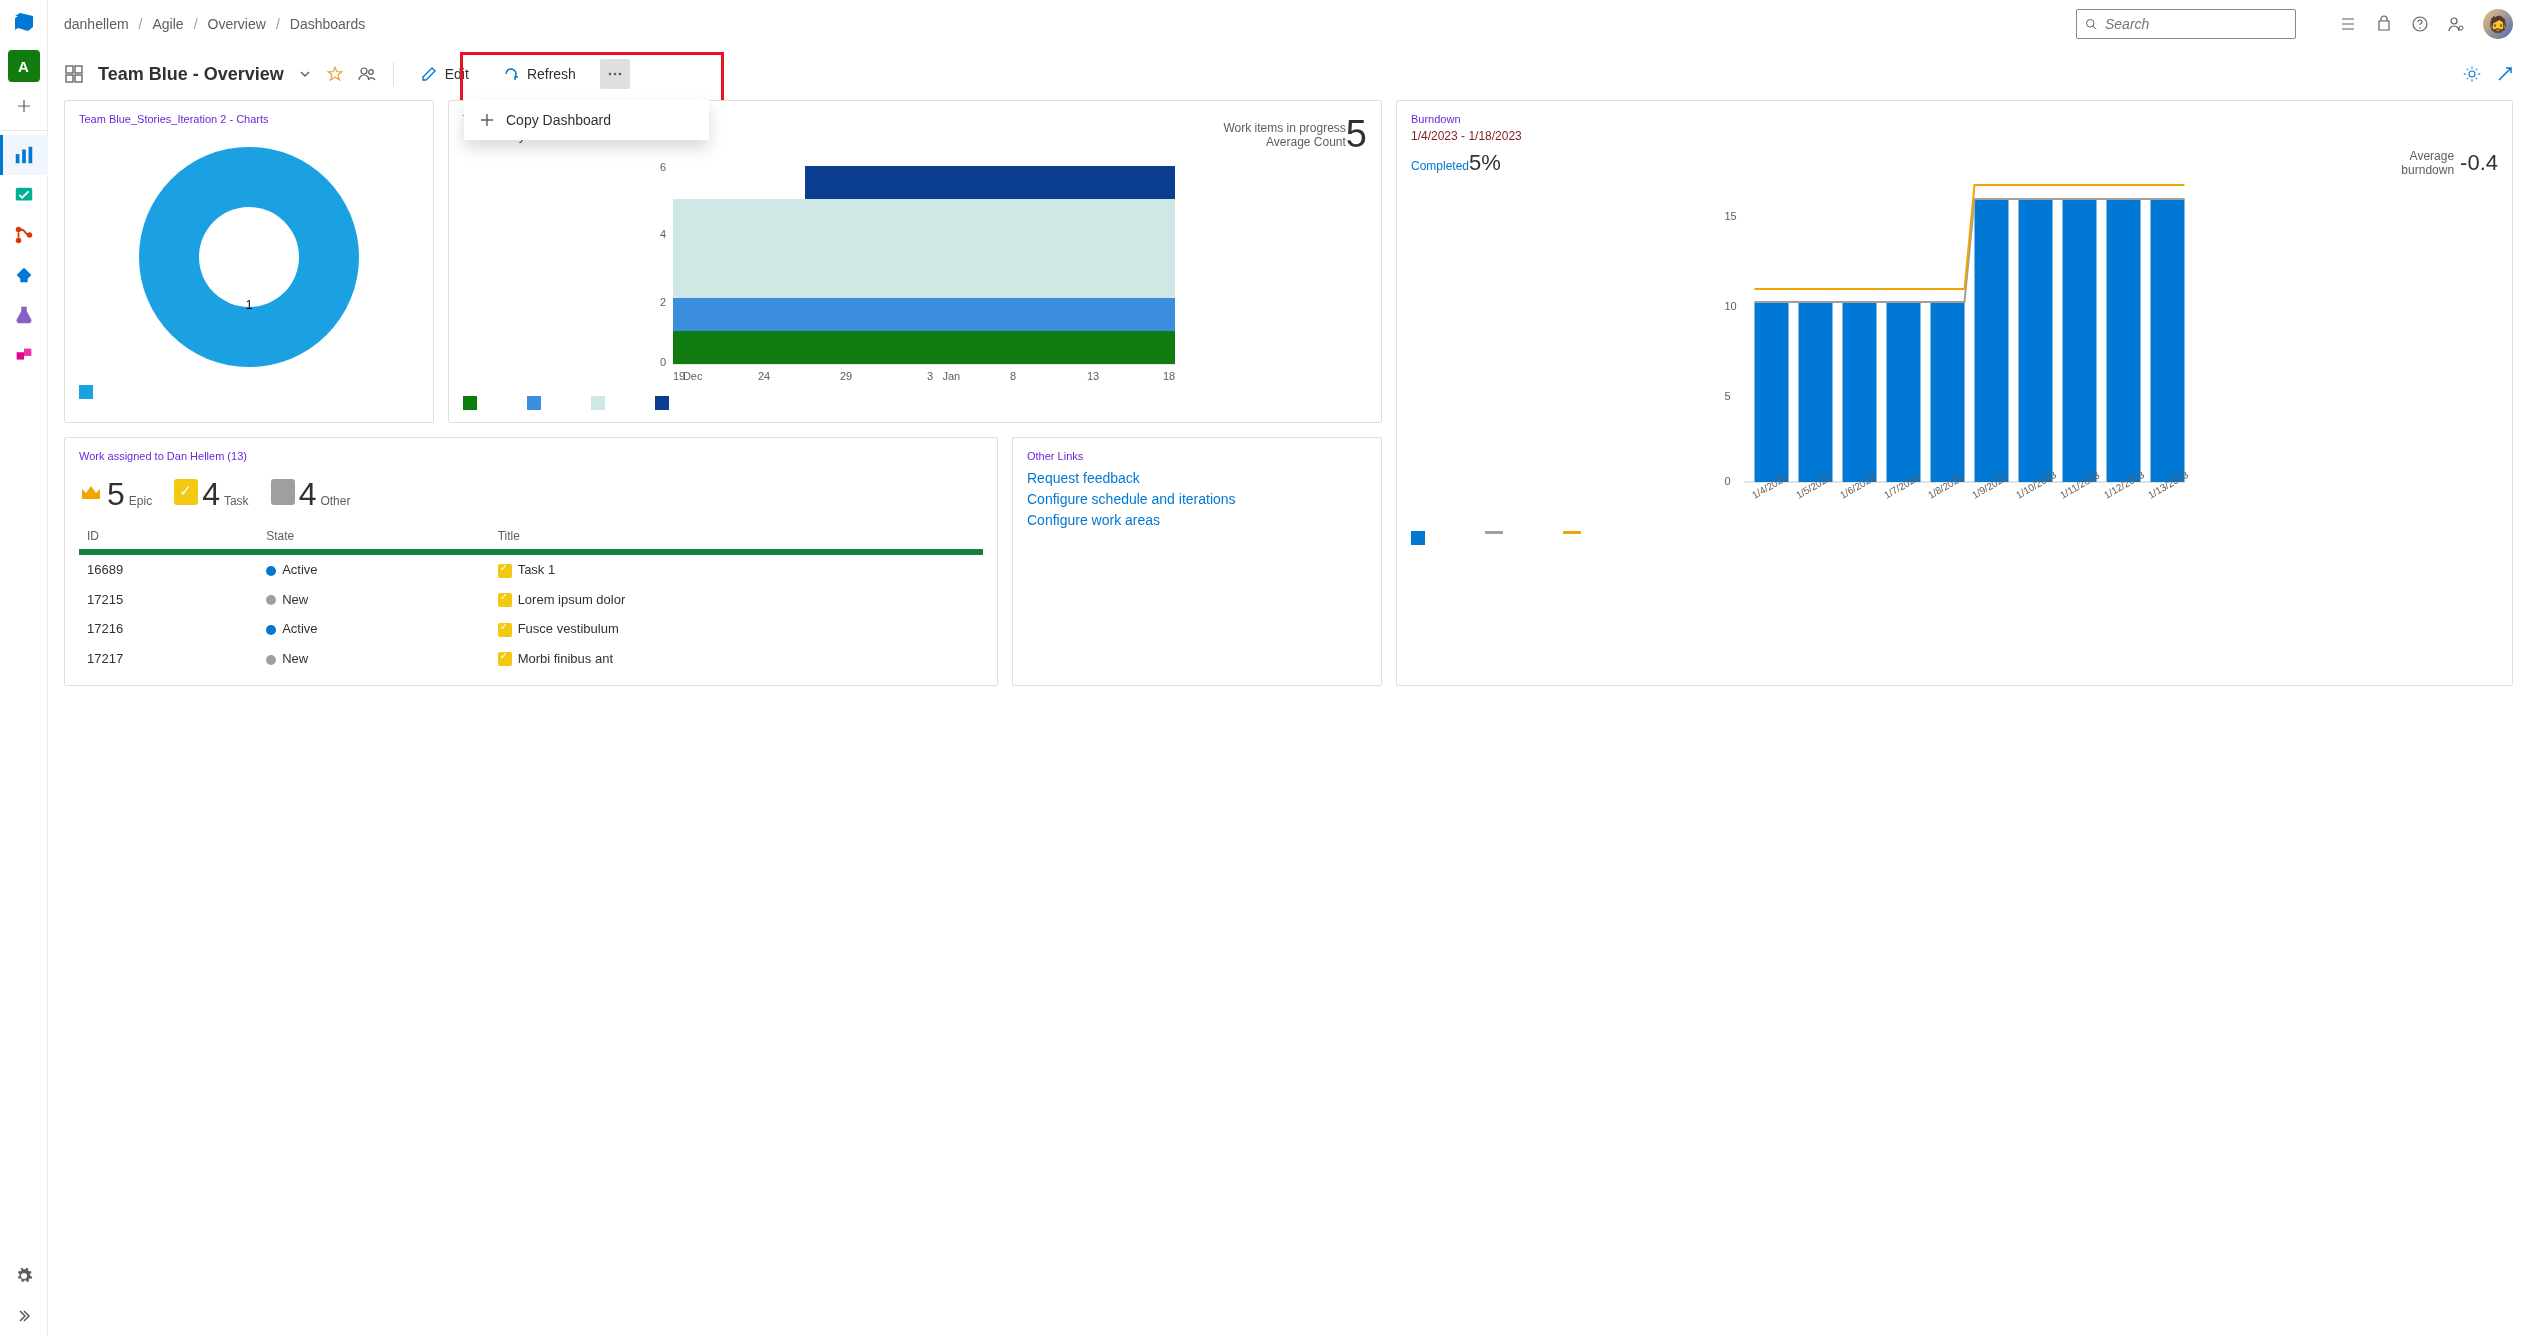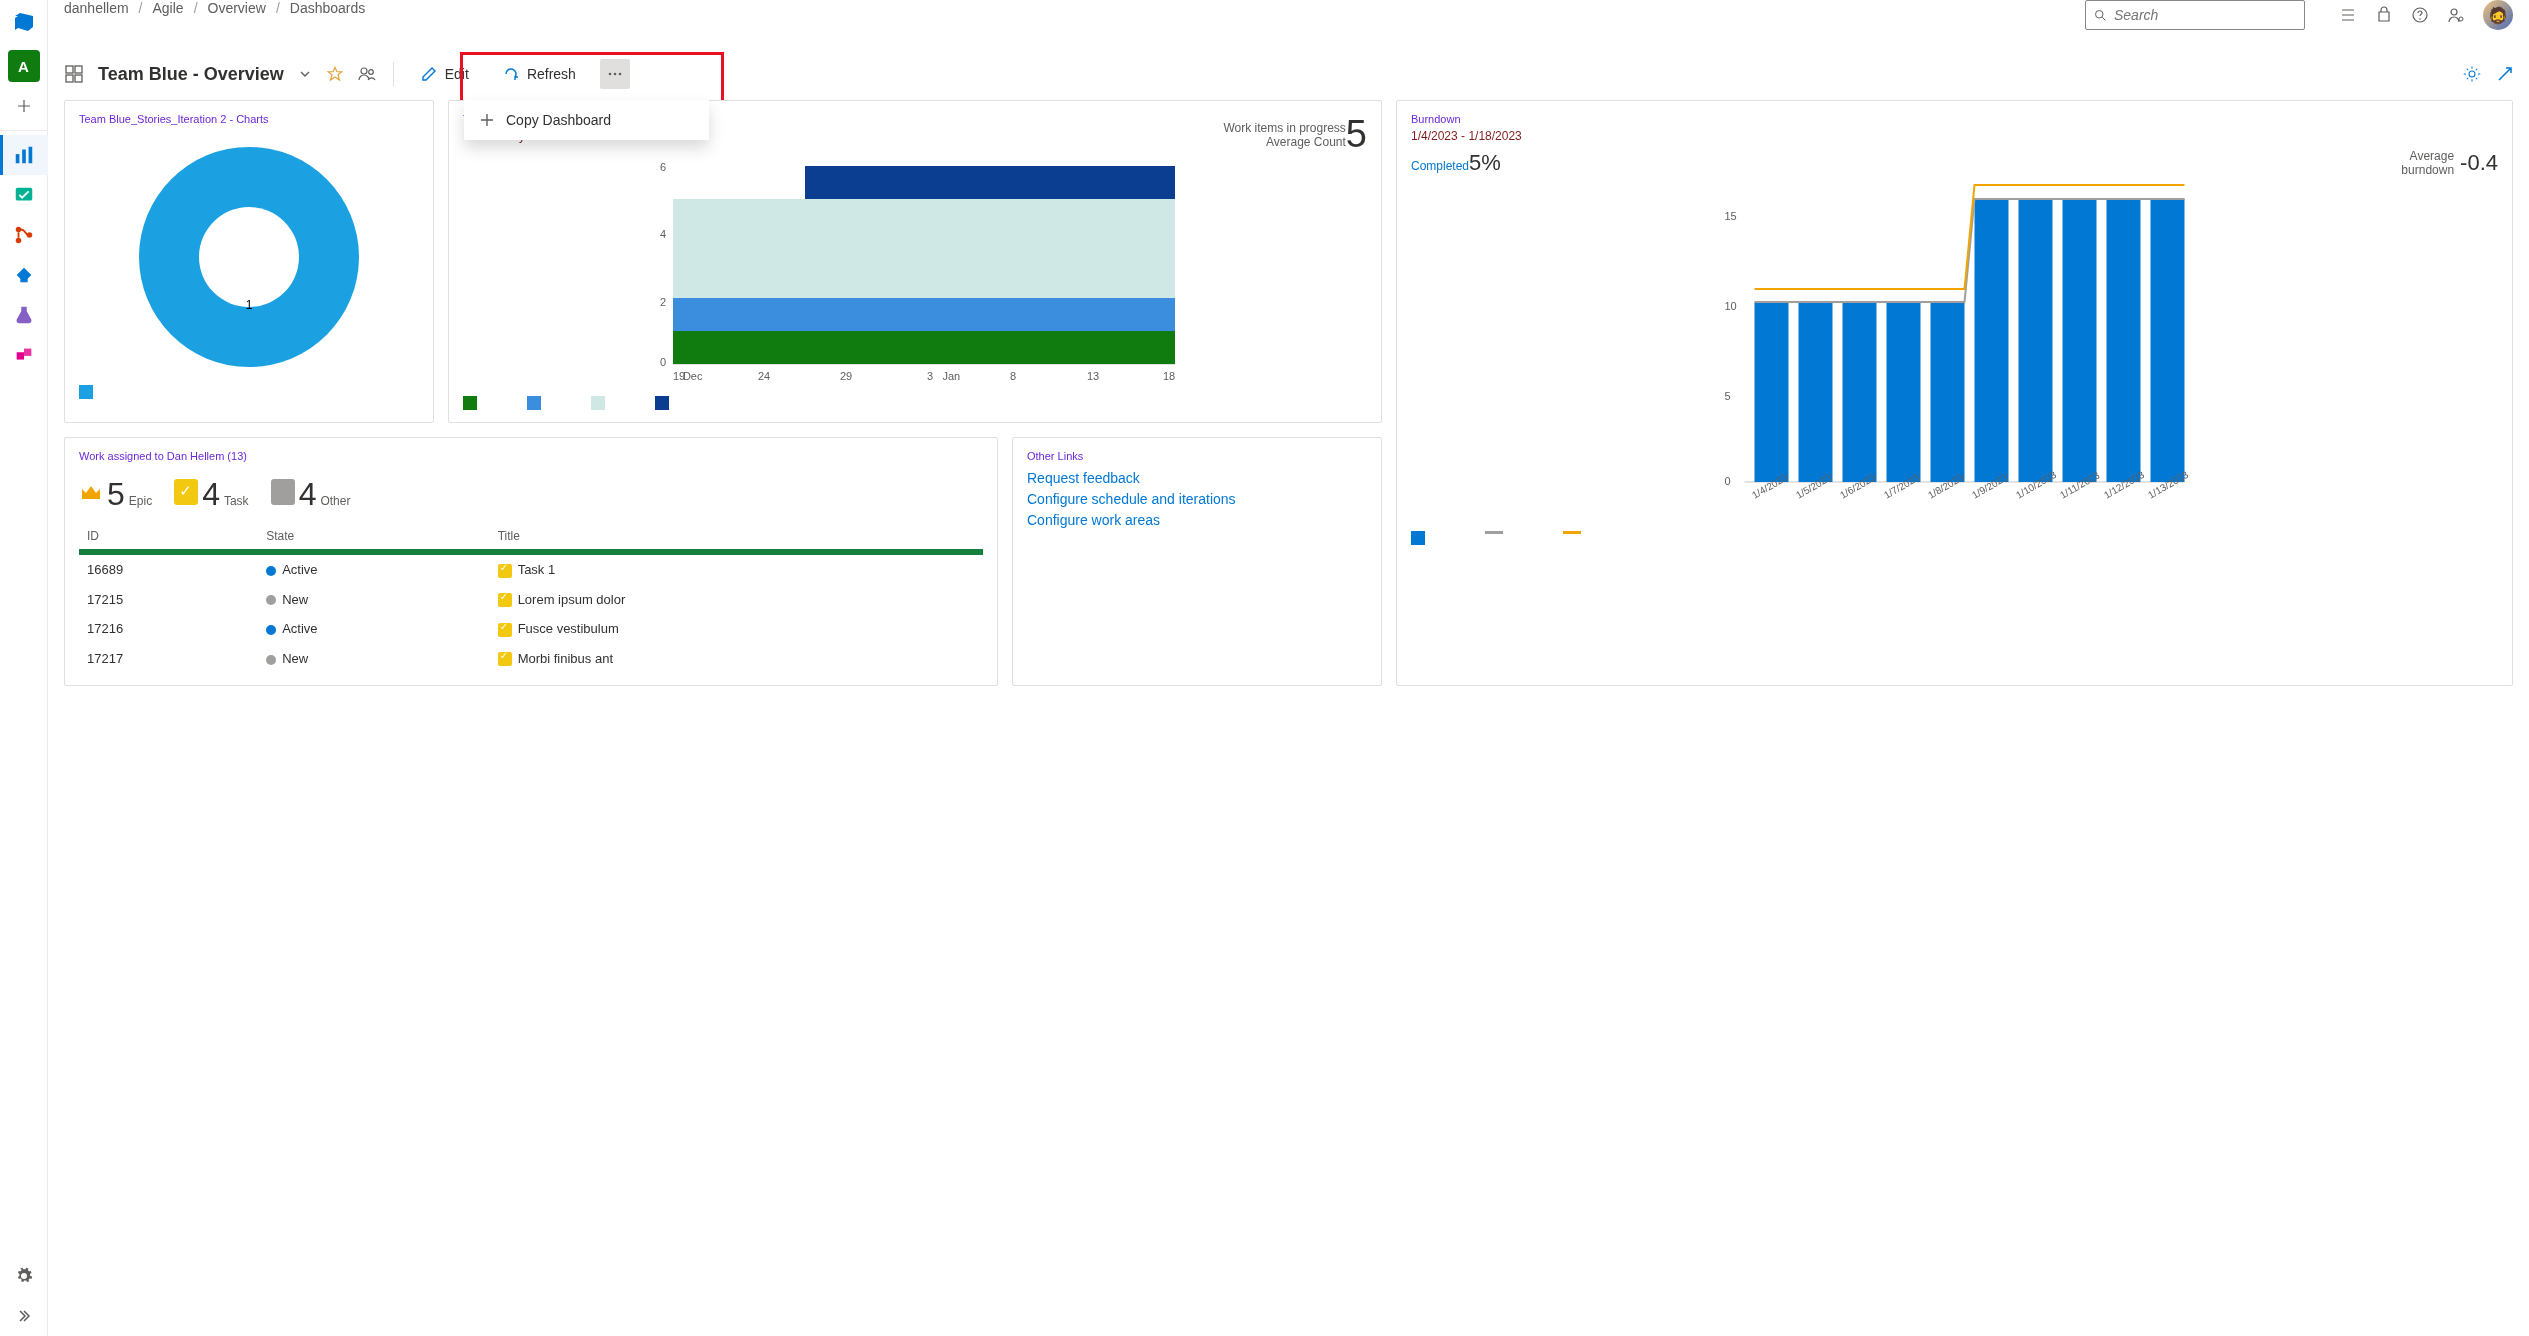--- a/index.html
+++ b/index.html
@@ -16,21 +16,21 @@
 .left-rail .divider { width: 100%; height: 1px; background: #eaeaea; margin: 4px 0; }
 .rail-icon-wrap { width: 48px; height: 40px; display:flex; align-items:center; justify-content:center; cursor:pointer; position:relative; }
 .rail-icon-wrap.active { background:#f0f6fc; }
 .rail-icon-wrap.active::before { content:""; position:absolute; left:0; top:0; bottom:0; width:3px; background:#0078d4; }
 .rail-icon { width:22px; height:22px; }
 
 
 .main-col { flex:1; display:flex; flex-direction:column; min-width:0; }
 
 
-.top-bar { height: 48px; display:flex; align-items:flex-start; padding: 0 16px; gap: 18px; }
+.top-bar { height: 48px; display:flex; align-items:center; padding: 0 16px; gap: 27px; }
 .breadcrumb { display:flex; align-items:center; gap: 10px; color:#605e5c; }
 .breadcrumb .bc-link { cursor:pointer; }
 .breadcrumb .bc-sep { color:#a19f9d; }
 .top-bar .search-wrap { margin-left:auto; }
 .search-box { display:flex; align-items:center; width: 220px; height: 30px; border:1px solid #8a8886; border-radius:2px; padding: 0 8px; color:#605e5c; gap:8px; }
 .search-box input { border:none; outline:none; flex:1; font-size:14px; background:transparent;font-style:italic; }
 .top-icons { display:flex; align-items:center; gap: 18px; margin-left: 16px; color:#605e5c; }
 .top-icons .top-icon { cursor:pointer; display:flex; align-items:center; justify-content:center; }
 .avatar { width:30px; height:30px; border-radius:50%; background: linear-gradient(135deg,#f0c27b,#4b6cb7); display:flex; align-items:center; justify-content:center; font-size:16px; }
 

